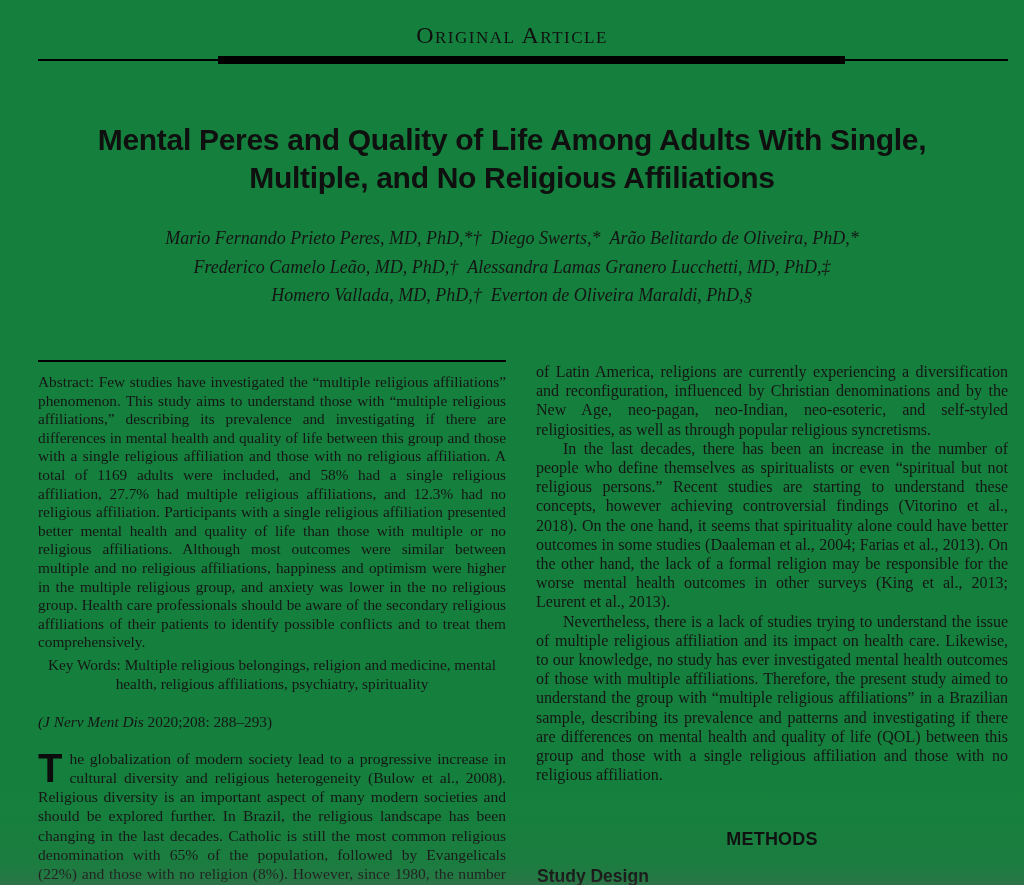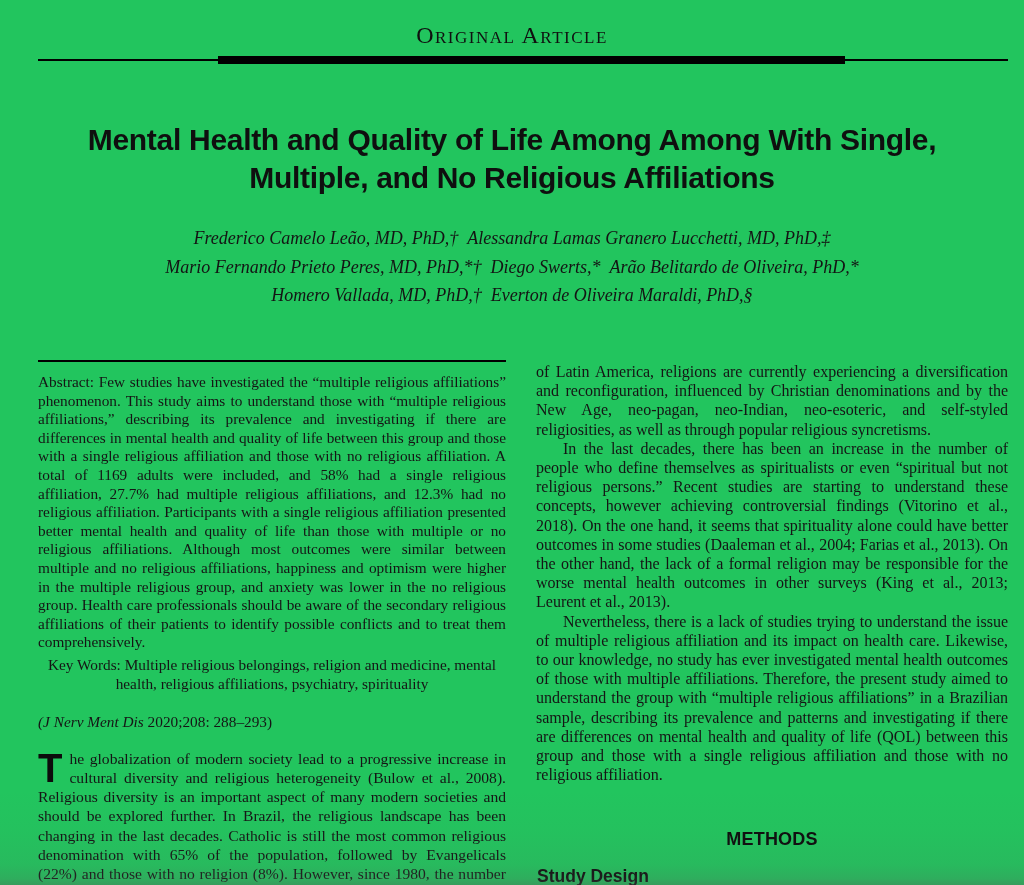--- a/index.html
+++ b/index.html
@@ -1,21 +1,21 @@
 <!DOCTYPE html>
 <html><head>
 <meta charset="utf-8">
 <style>
   html,body { margin:0; padding:0; background:#e9e9e9; }
   .page {
     position: relative;
     width: 1024px;
     height: 885px;
     margin: 0 auto;
-    background: #22c55e;
+    background: #15803d;
     overflow: hidden;
     color: #151515;
     font-family: "Liberation Serif", serif;
     -webkit-font-smoothing: antialiased;
   }
 
   
   .article-type {
     position: absolute;
     top: 22px; left: 0; right: 0;
@@ -127,27 +127,27 @@
 <body>
 
 <div class="page">
 
   <div class="article-type">Original Article</div>
   <div class="rule rule-thin-left"></div>
   <div class="rule rule-thick"></div>
   <div class="rule rule-thin-right"></div>
 
   <div class="title">
-    <div>Mental Health and Quality of Life Among Among With Single,</div>
+    <div>Mental Peres and Quality of Life Among Adults With Single,</div>
     <div>Multiple, and No Religious Affiliations</div>
   </div>
 
   <div class="authors">
+    <div>Mario Fernando Prieto Peres, MD, PhD,*† Diego Swerts,* Arão Belitardo de Oliveira, PhD,*</div>
     <div>Frederico Camelo Leão, MD, PhD,† Alessandra Lamas Granero Lucchetti, MD, PhD,‡</div>
-    <div>Mario Fernando Prieto Peres, MD, PhD,*† Diego Swerts,* Arão Belitardo de Oliveira, PhD,*</div>
     <div>Homero Vallada, MD, PhD,† Everton de Oliveira Maraldi, PhD,§</div>
   </div>
 
   <div class="col-left">
     <div class="abstract-rule"></div>
     <div class="abstract">
       <span class="lead">Abstract:</span><span> Few studies have investigated the “multiple religious affiliations” phenomenon. This study aims to understand those with “multiple religious affiliations,” describing its prevalence and investigating if there are differences in mental health and quality of life between this group and those with a single religious affiliation and those with no religious affiliation. A total of 1169 adults were included, and 58% had a single religious affiliation, 27.7% had multiple religious affiliations, and 12.3% had no religious affiliation. Participants with a single religious affiliation presented better mental health and quality of life than those with multiple or no religious affiliations. Although most outcomes were similar between multiple and no religious affiliations, happiness and optimism were higher in the multiple religious group, and anxiety was lower in the no religious group. Health care professionals should be aware of the secondary religious affiliations of their patients to identify possible conflicts and to treat them comprehensively.</span>
     </div>
     <div class="keywords">
       <span class="lead">Key Words:</span><span> Multiple religious belongings, religion and medicine, mental health, religious affiliations, psychiatry, spirituality</span>

